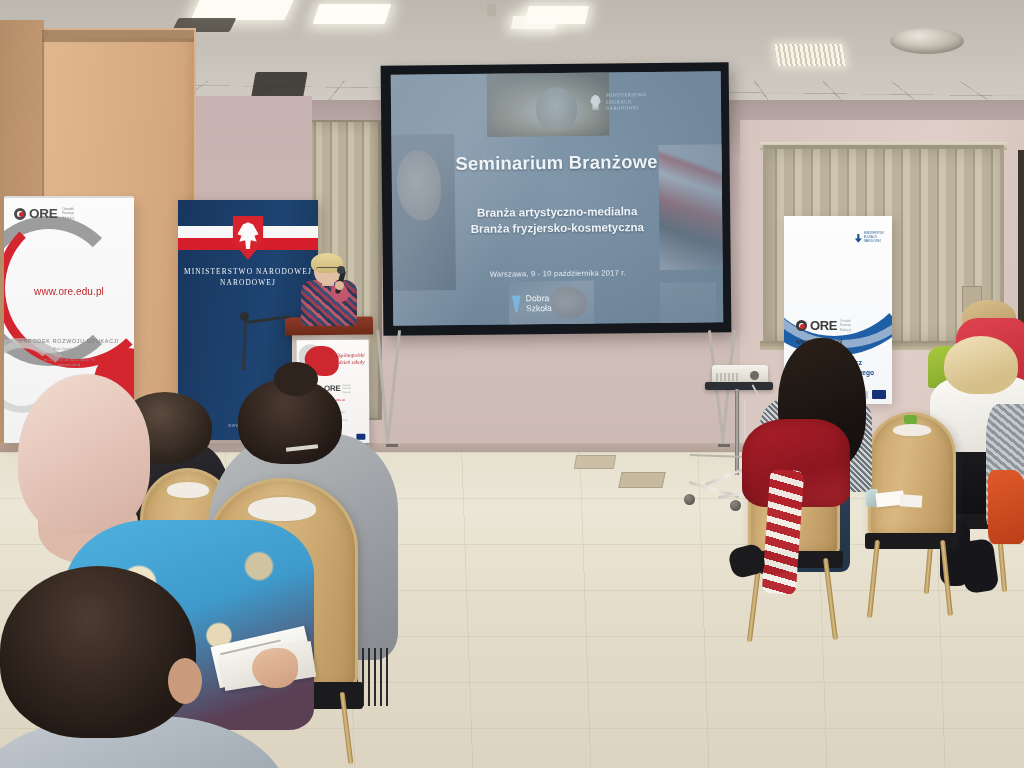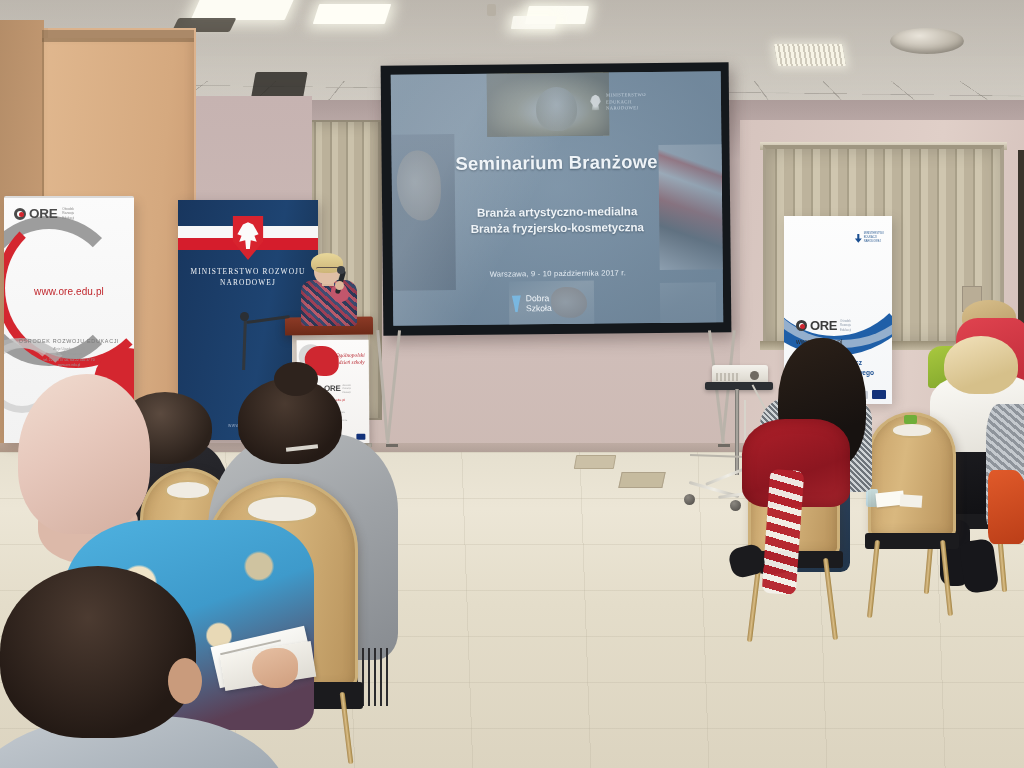--- a/index.html
+++ b/index.html
@@ -882,21 +882,21 @@
     </div>
   </div>
 
   <div class="banner-men">
     <div class="men-flag"></div>
     <div class="men-crest">
       <div class="crest-shield"></div>
       <div class="crest-eagle"></div>
     </div>
     <div class="men-caption">
-      <div>MINISTERSTWO ROZWOJU</div>
+      <div>MINISTERSTWO NARODOWEJ</div>
       <div>NARODOWEJ</div>
     </div>
     <div class="men-url">www.men.gov.pl</div>
   </div>
 
   <div class="banner-ore-r">
     <div class="bor-arc-d"></div>
     <div class="bor-arc-l"></div>
     <div class="bor-men">
       <div class="arrow"></div>

